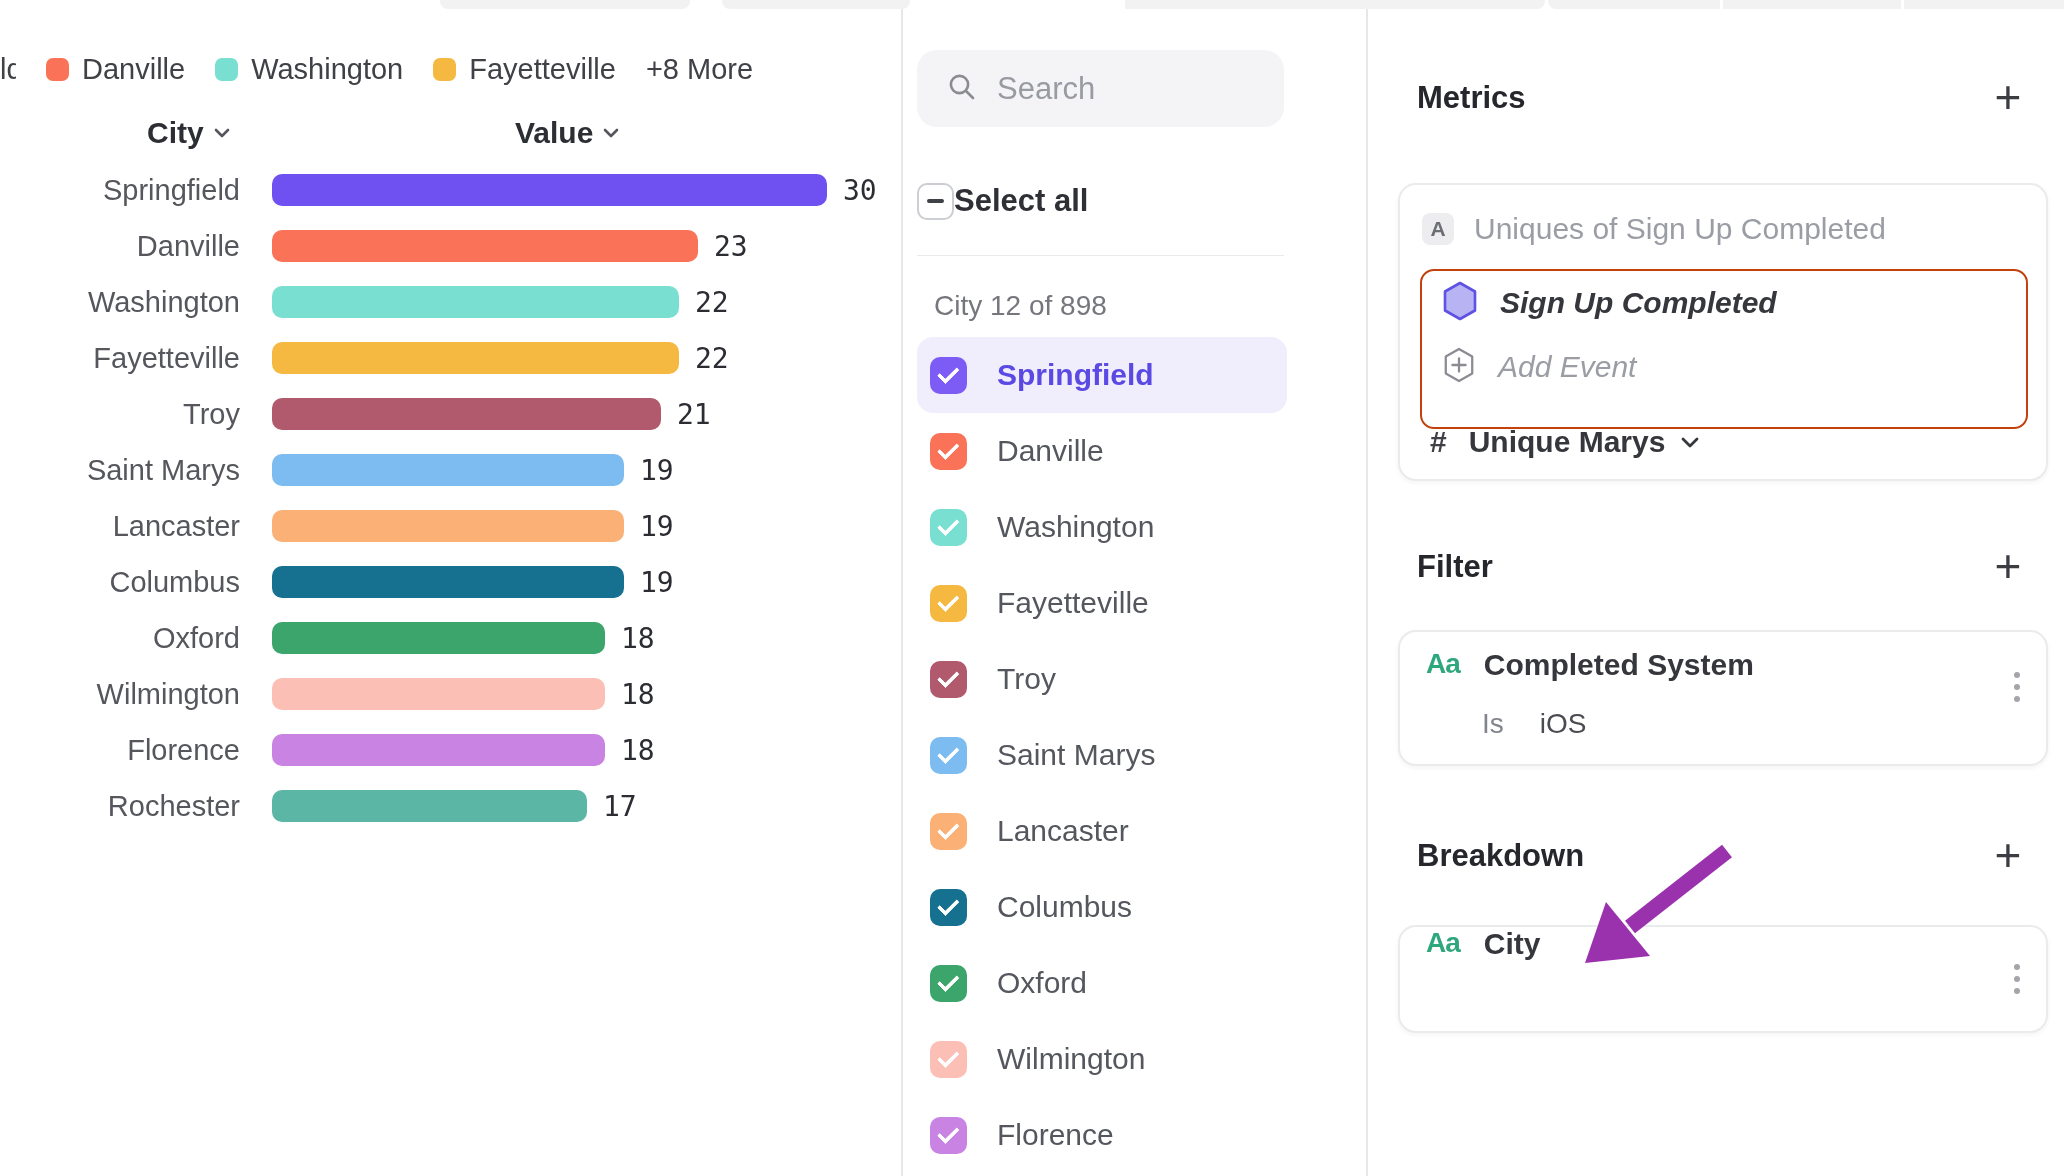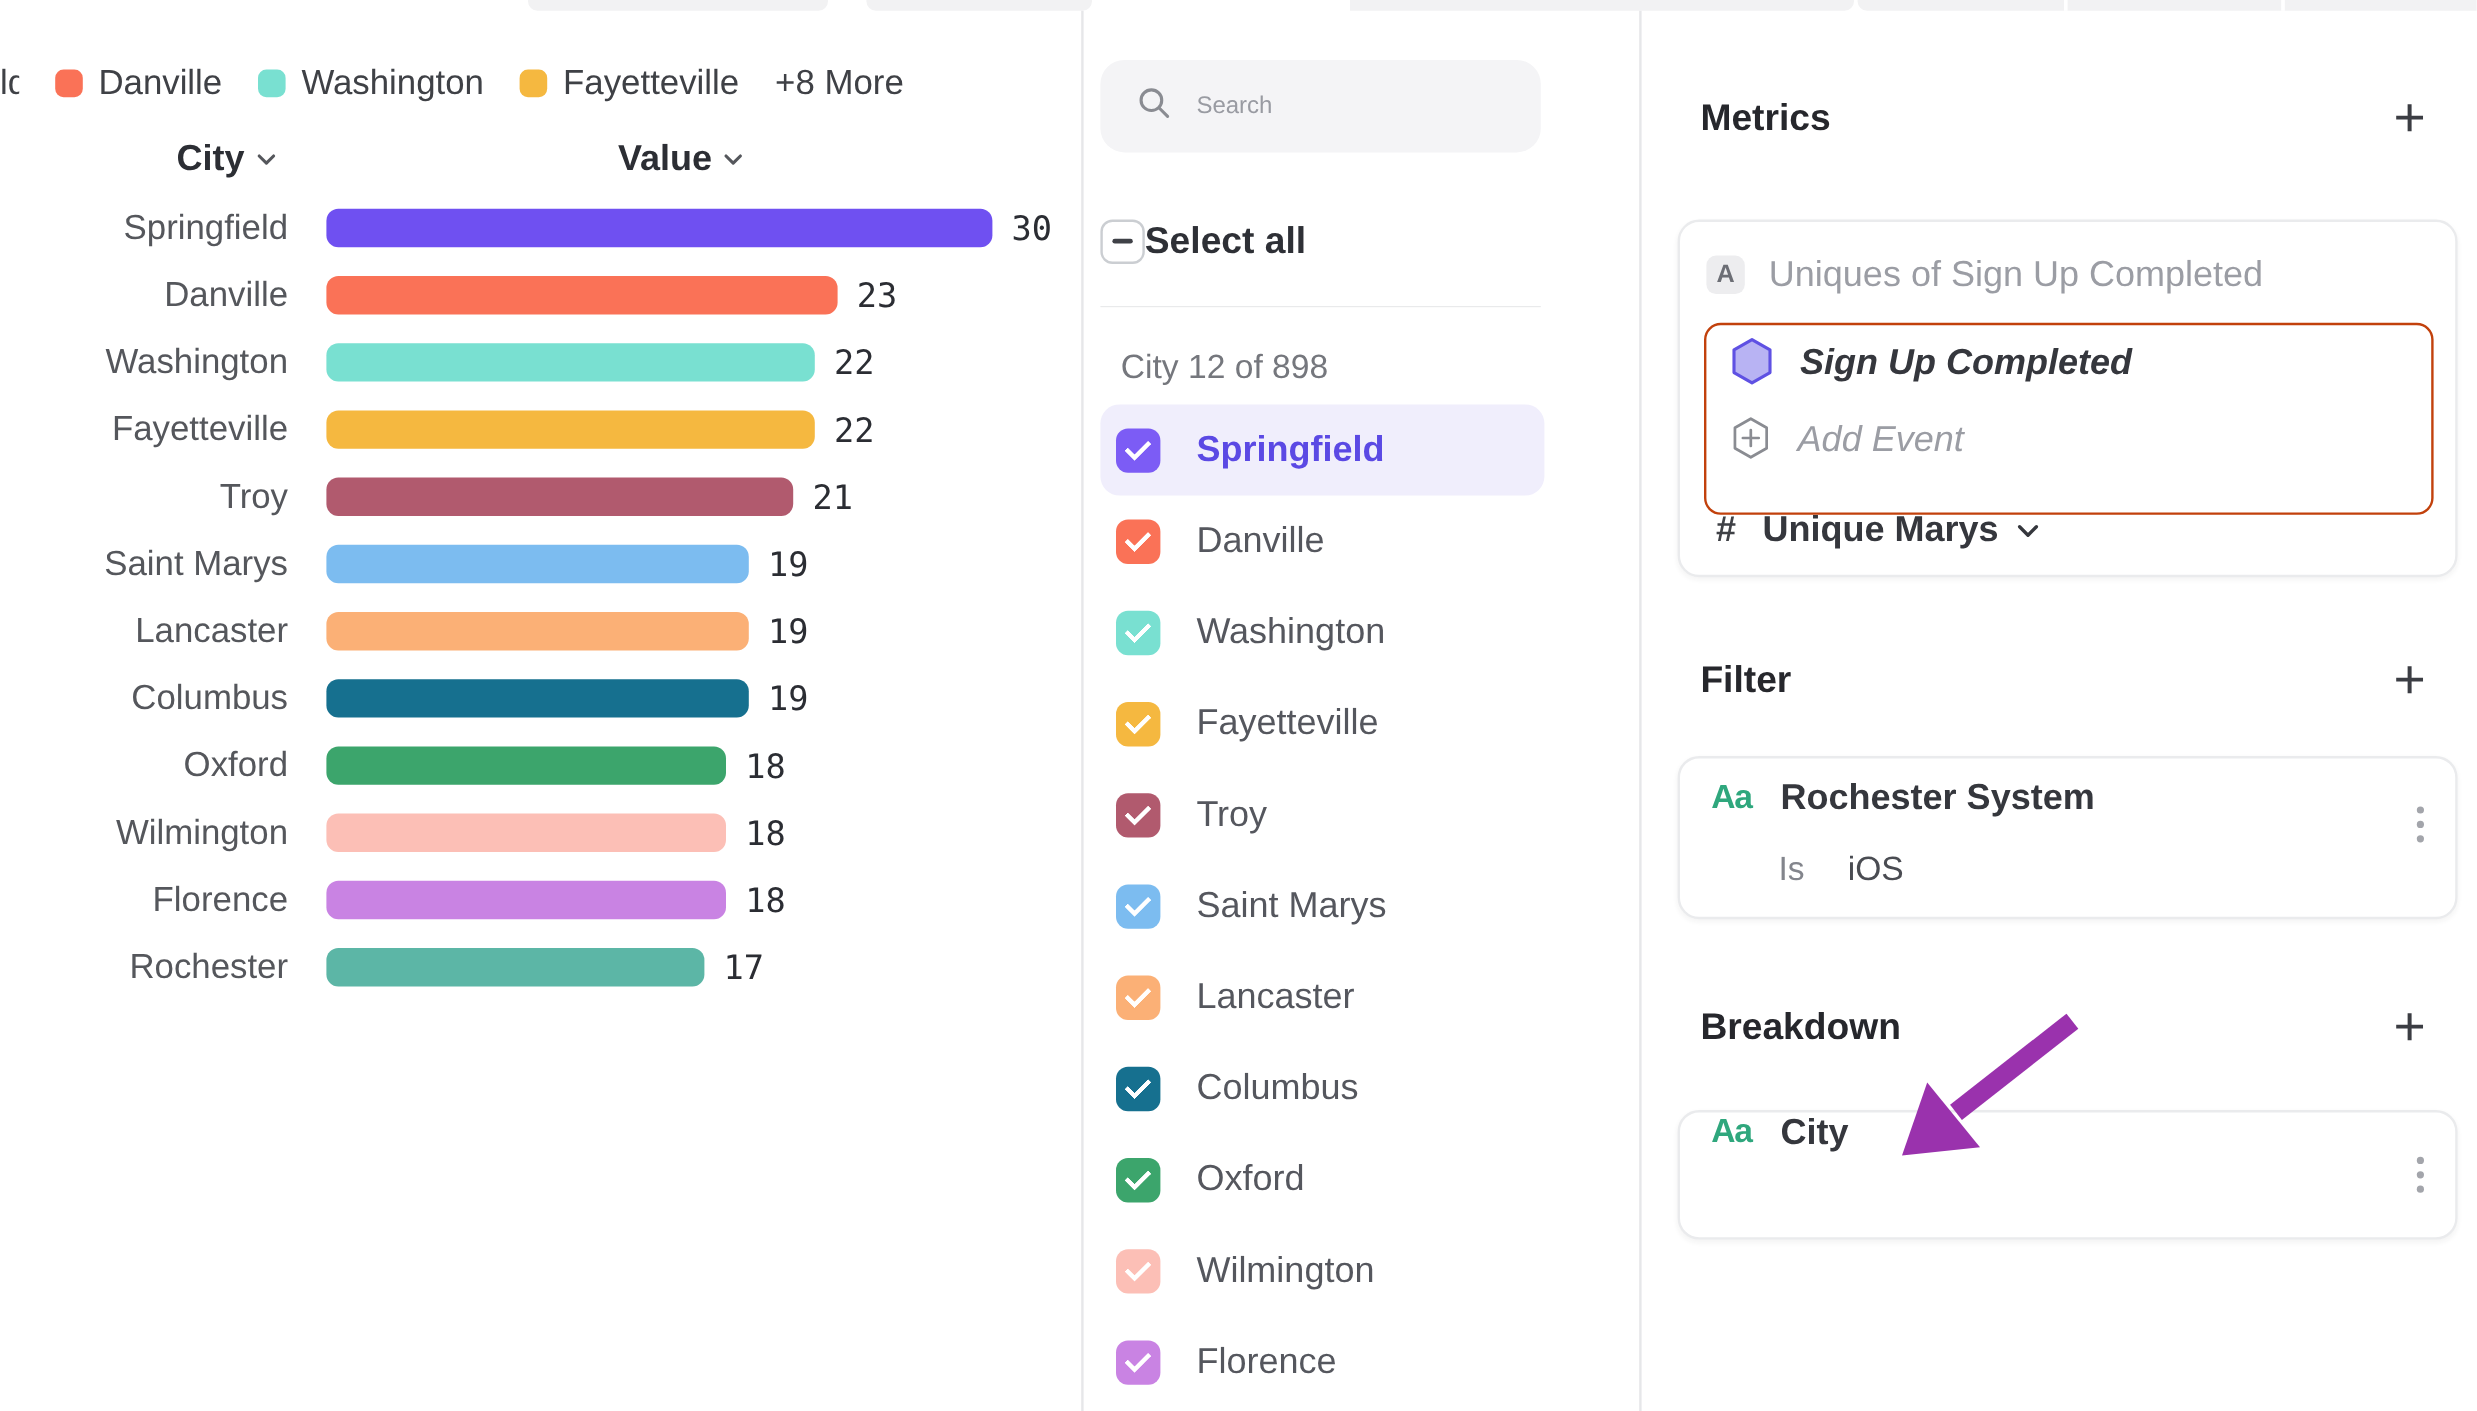--- a/index.html
+++ b/index.html
@@ -34,21 +34,21 @@
   
   .chart-row{position:absolute;left:0;width:900px;height:56px;display:flex;align-items:center;}
   .chart-label{width:240px;text-align:right;font-size:29px;color:#55575c;flex:0 0 auto;
                white-space:nowrap;}
   .chart-bar{height:32px;border-radius:10px;margin-left:32px;flex:0 0 auto;}
   .chart-value{margin-left:16px;font-family:"DejaVu Sans Mono",monospace;font-size:28px;color:#2b2d33;}
 
   
   .search-box{position:absolute;left:917px;top:50px;width:367px;height:77px;border-radius:20px;
               background:#f4f4f6;display:flex;align-items:center;padding-left:30px;box-sizing:border-box;gap:20px;}
-  .search-ph{font-size:20px;color:#999ba2;}
+  .search-ph{font-size:31px;color:#999ba2;}
   .selectall-row{position:absolute;left:917px;top:172px;height:58px;display:flex;align-items:center;}
   .cb-frame{width:37px;height:37px;border-radius:10px;border:2px solid #cbced2;background:#fff;
             box-sizing:border-box;display:flex;align-items:center;justify-content:center;}
   .minus-mark{width:17px;height:4px;background:#3f4147;border-radius:2px;}
   .selectall-label{font-size:31px;font-weight:700;color:#2e3036;}
   .list-divider{position:absolute;left:917px;top:255px;width:367px;height:1px;background:#e9eaeb;}
   .count-label{position:absolute;left:934px;top:290px;font-size:28px;color:#75777d;text-align:right;}
   .list-row{position:absolute;left:917px;width:370px;height:76px;border-radius:16px;
             display:flex;align-items:center;padding-left:13px;box-sizing:border-box;gap:30px;}
   .list-row.selected{background:#f0eefc;}
@@ -335,21 +335,21 @@
       </span>
     </div>
   </div>
 
   <div class="section-head" style="left:1417px;top:549px;">Filter</div>
   <div class="plus-btn" style="left:1986px;top:544px;">+</div>
 
   <div class="card" style="top:630px;height:136px;">
     <div class="prop-row">
       <span class="aa-icon">Aa</span>
-      <span class="prop-name">Rochester System</span>
+      <span class="prop-name">Completed System</span>
     </div>
     <div class="kebab" style="top:40px;">
         <i></i>
         <i></i>
         <i></i>
       </div>
     <div class="filter-sub">
       <span class="op">Is</span>
       <span class="opval">iOS</span>
     </div>

